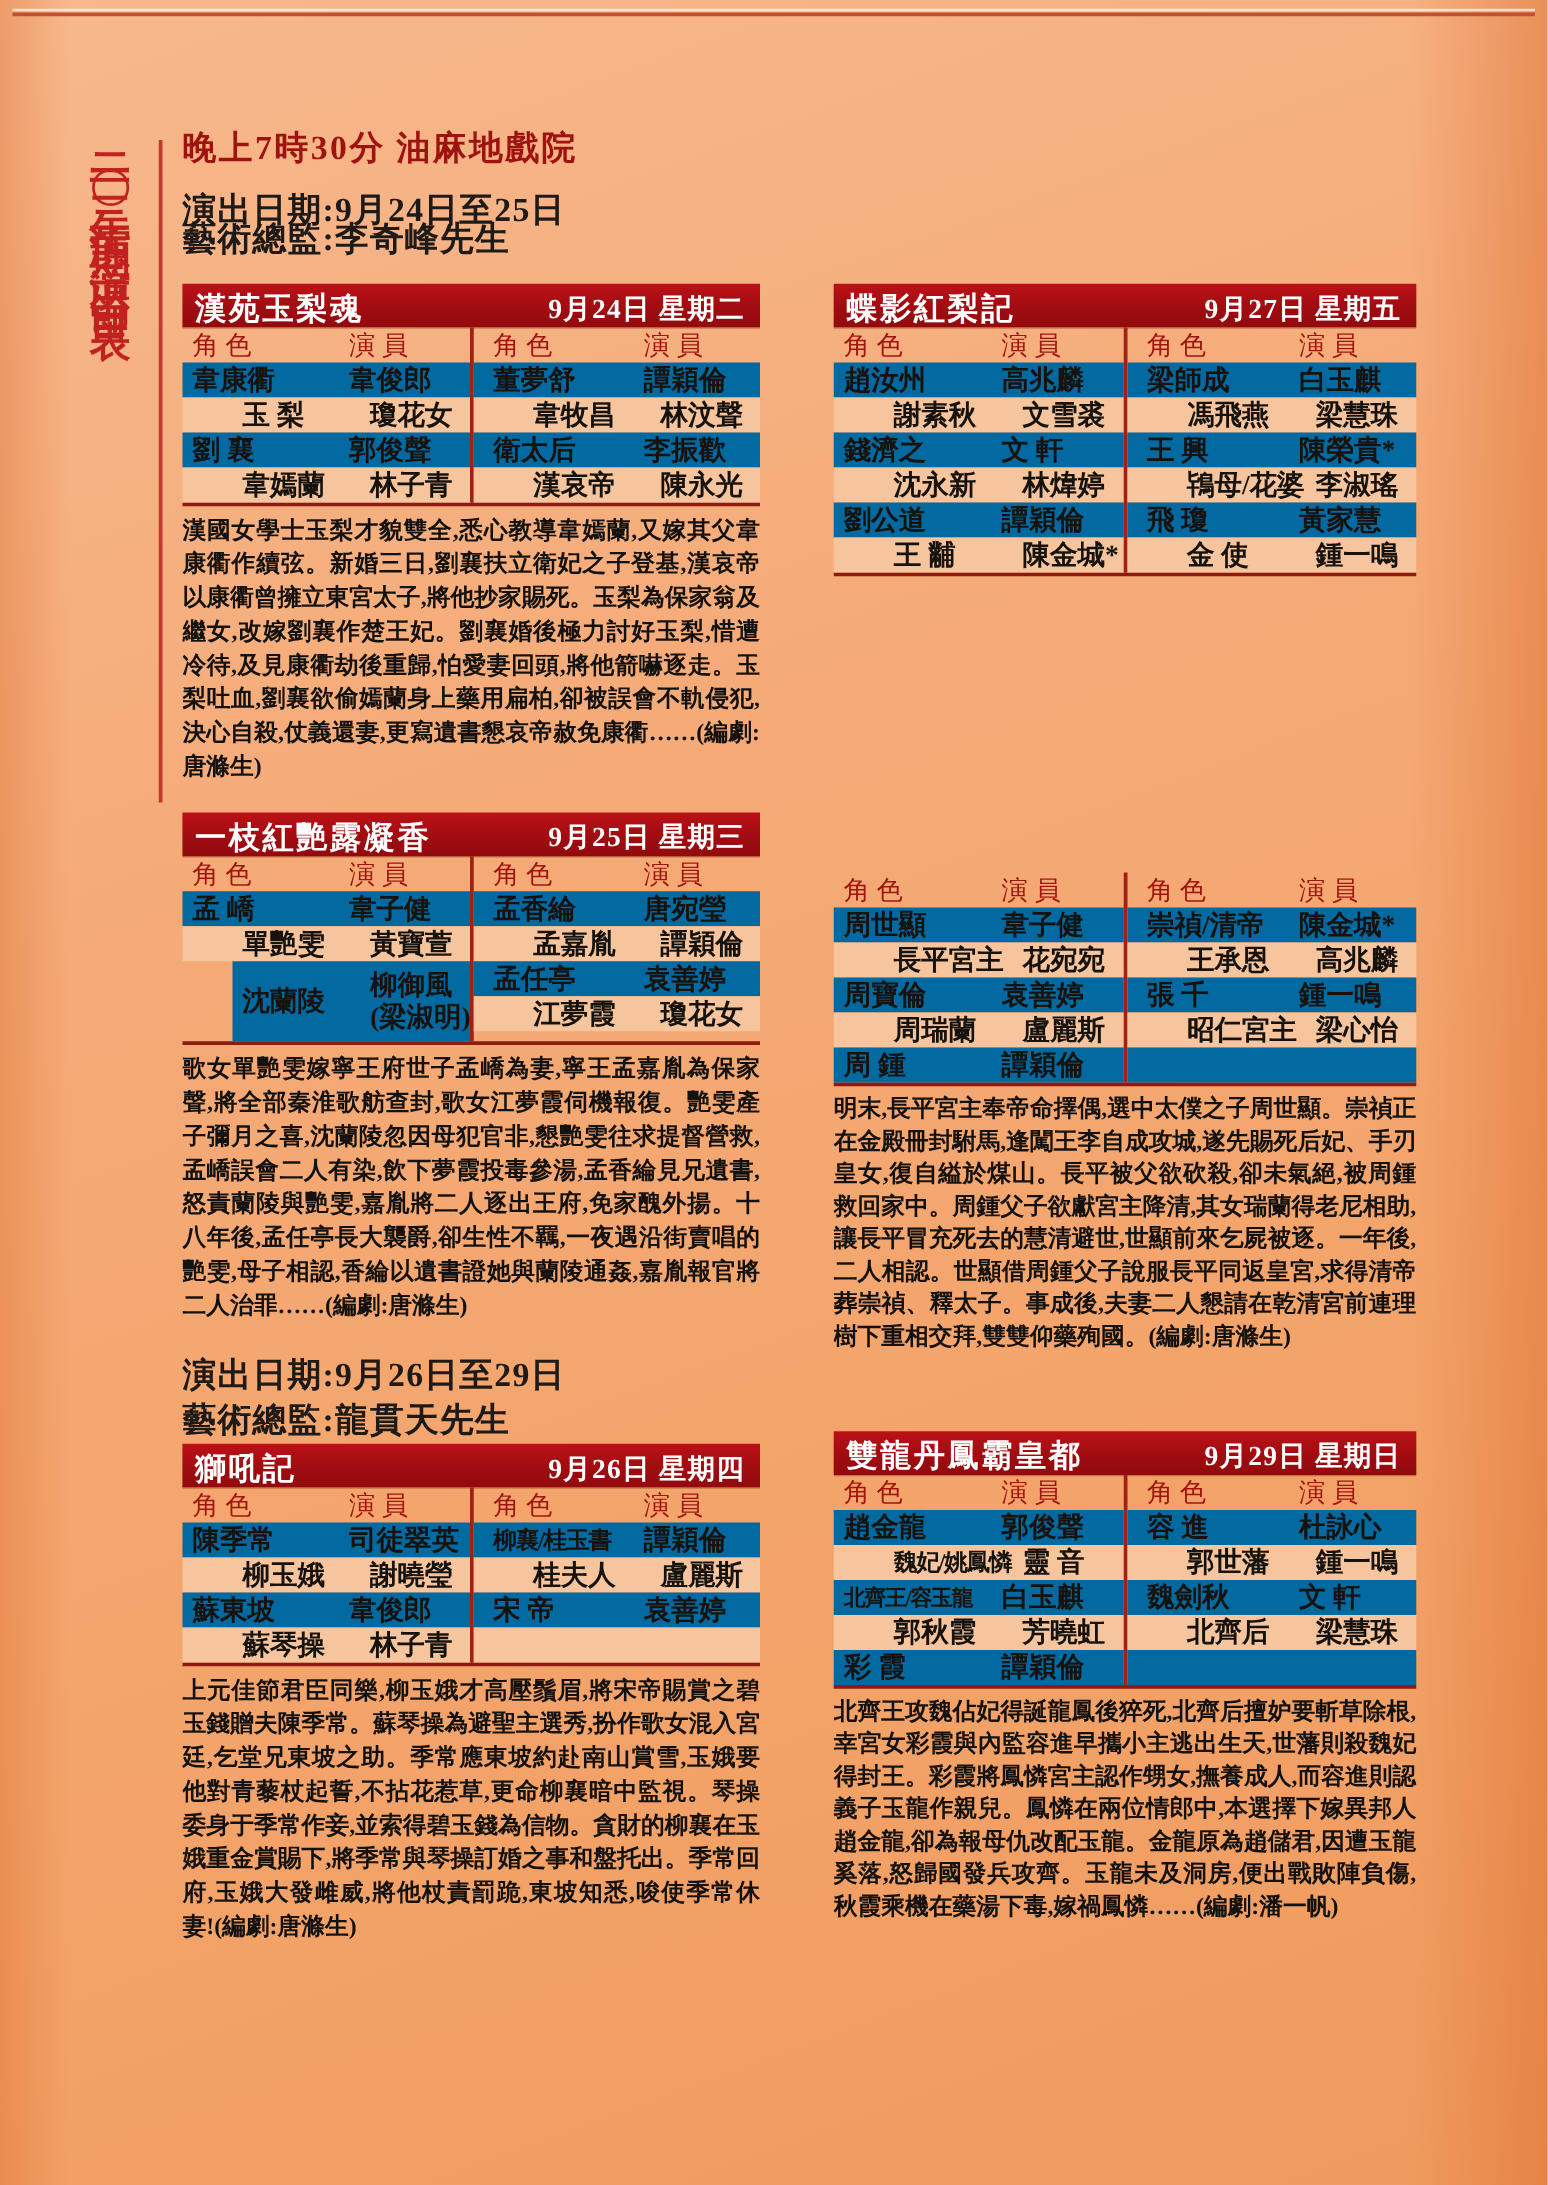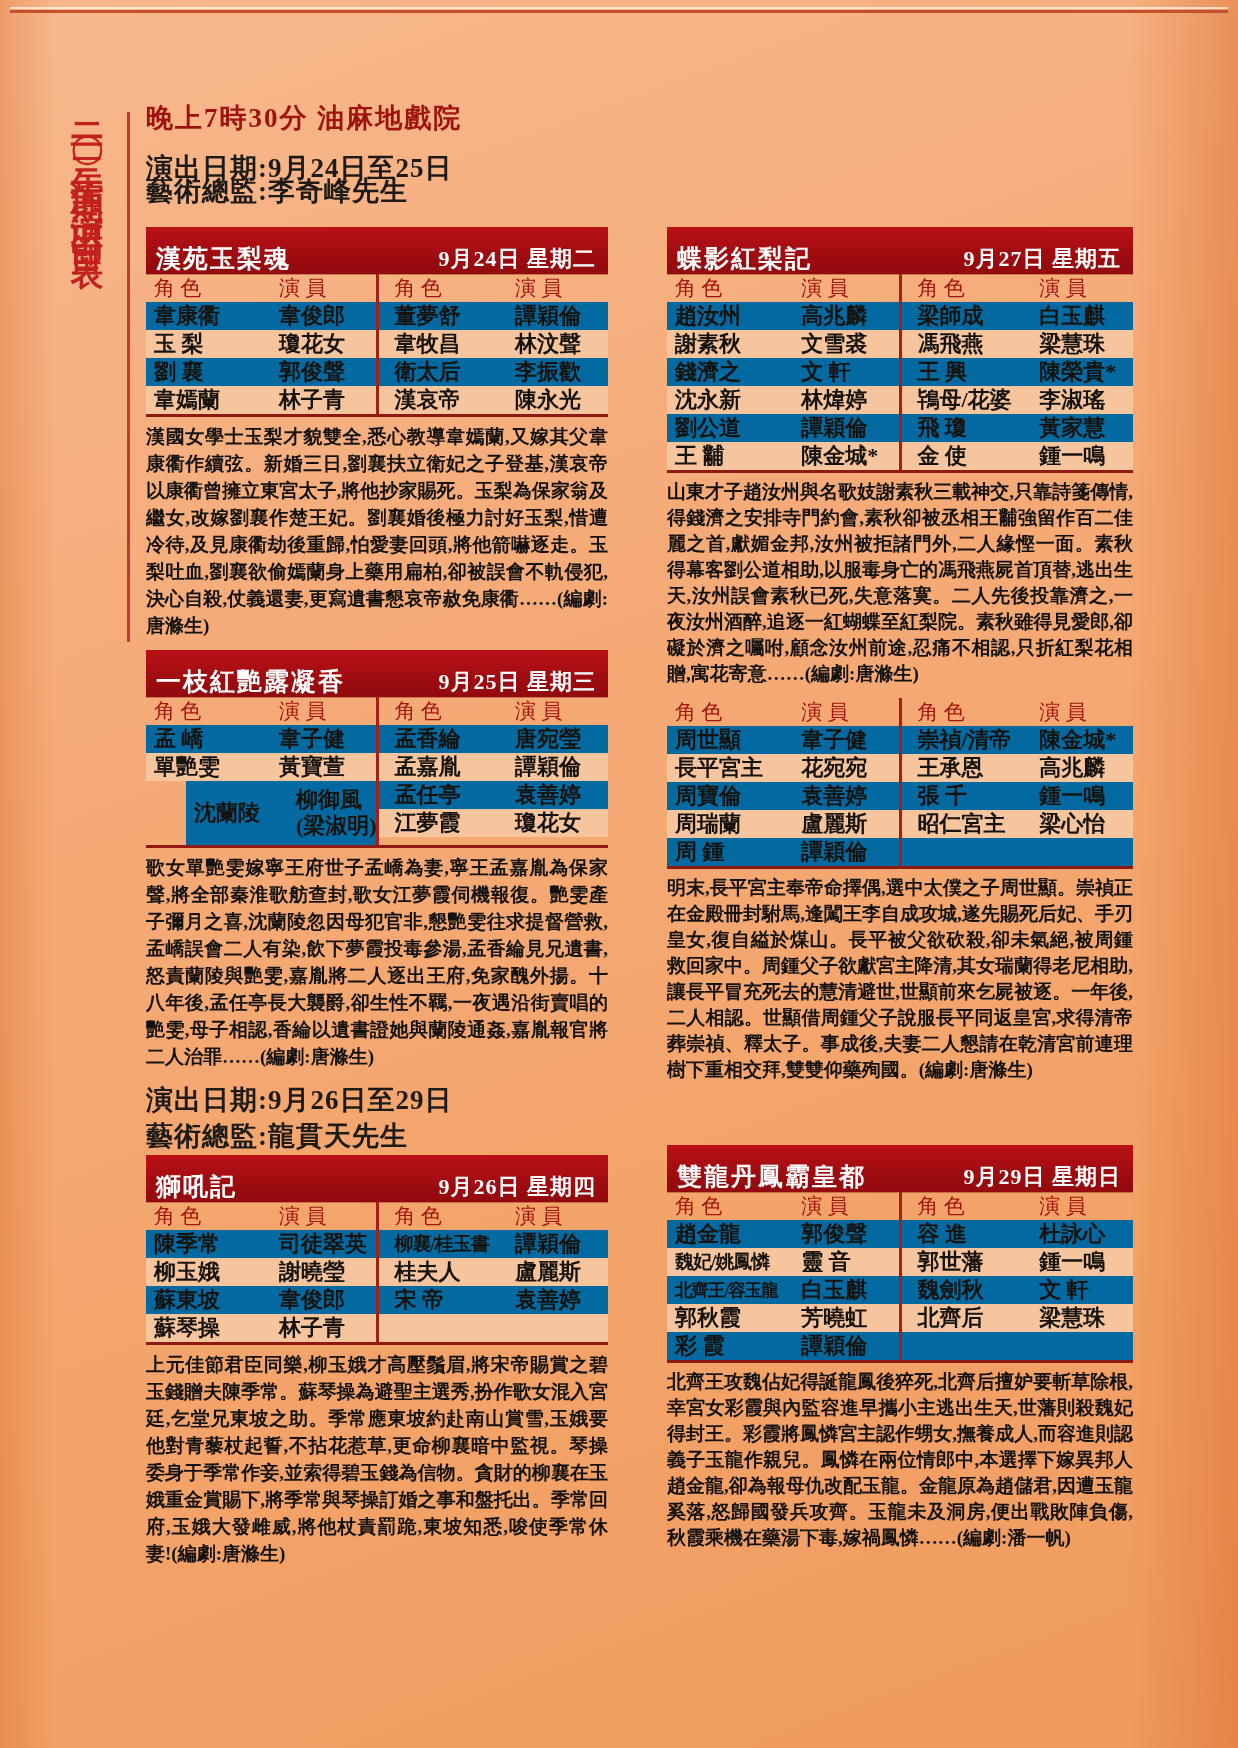--- a/index.html
+++ b/index.html
@@ -33,35 +33,35 @@
   .s1{left:146px;top:227px;width:462px;}
   .s2{left:667px;top:227px;width:466px;}
   .s3{left:146px;top:650px;width:462px;}
   .s4{left:667px;top:698px;width:466px;}
   .s5{left:146px;top:1155px;width:462px;}
   .s6{left:667px;top:1145px;width:466px;}
 
   .bar{
     height:31px;display:flex;align-items:center;justify-content:space-between;
     background:linear-gradient(180deg,#bb1117 0%,#9e0c10 60%,#920a0e 100%);
-    padding:16px 12px 0 10px;box-shadow:0 1px 0 rgba(120,20,10,.35);
+    padding:4px 12px 0 10px;box-shadow:0 1px 0 rgba(120,20,10,.35);
   }
   .stitle{color:#ffffff;font-size:25px;font-weight:700;letter-spacing:2px;white-space:nowrap;}
   .sdate{color:#ffffff;font-size:22px;font-weight:700;letter-spacing:1px;white-space:nowrap;}
 
   .cast{display:flex;border-bottom:3px solid #8e1a12;}
   .vdiv{flex:0 0 3px;background:#a32014;}
   .sub{flex:1 1 0;min-width:0;}
   .subR .crow,.subR .chead{padding-left:8px;}
   .chead{display:flex;align-items:center;height:28px;}
   .hlabel{color:#a2140e;font-size:21px;font-weight:400;}
   .crow{display:flex;align-items:center;height:28px;font-size:22px;font-weight:700;color:#16130f;}
   .crow.tall{height:64px;margin-left:40px;}
   .crow.w{background:#0369a1;}
-  .crow.p{background:#f6c49d;}
+  .crow.p{background:#f6c49d;padding-left:40px;}
   .role{flex:0 0 58%;box-sizing:border-box;padding-left:8px;white-space:nowrap;}
   .perf{flex:1 1 auto;white-space:nowrap;}
   .role.sm{font-size:19px;letter-spacing:-1px;}
   .role.xs{font-size:17.5px;letter-spacing:-1px;}
   .perf.two{display:flex;flex-direction:column;justify-content:center;line-height:26px;}
 
   .synopsis{
     margin:6px 0 0 0;text-align:justify;color:#141210;
     font-size:19px;font-weight:600;overflow:hidden;
   }
@@ -201,21 +201,20 @@
         <div class="crow w">
           <span class="role">飛 瓊</span>
           <span class="perf">黃家慧</span>
         </div>
         <div class="crow p">
           <span class="role">金 使</span>
           <span class="perf">鍾一鳴</span>
         </div>
       </div>
   </div>
-  <p class="synopsis">山東才子趙汝州與名歌妓謝素秋三載神交,只靠詩箋傳情,得錢濟之安排寺門約會,素秋卻被丞相王黼強留作百二佳麗之首,獻媚金邦,汝州被拒諸門外,二人緣慳一面。素秋得幕客劉公道相助,以服毒身亡的馮飛燕屍首頂替,逃出生天,汝州誤會素秋已死,失意落寞。二人先後投靠濟之,一夜汝州酒醉,追逐一紅蝴蝶至紅梨院。素秋雖得見愛郎,卻礙於濟之囑咐,顧念汝州前途,忍痛不相認,只折紅梨花相贈,寓花寄意……(編劇:唐滌生)</p>
 </section>
 
 <section class="show s3 lh27">
   <header class="bar">
     <span class="stitle">一枝紅艷露凝香</span>
     <span class="sdate">9月25日 星期三</span>
   </header>
   <div class="cast">
     <div class="sub">
       <div class="chead">

